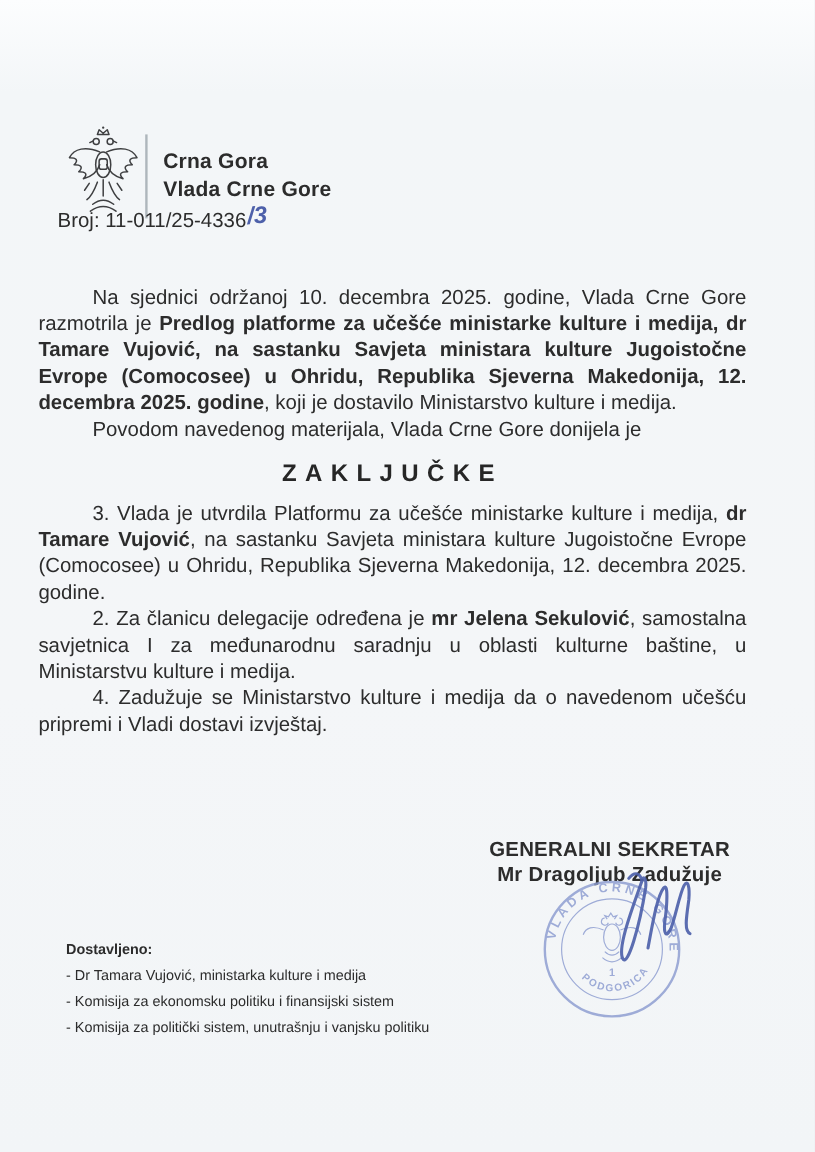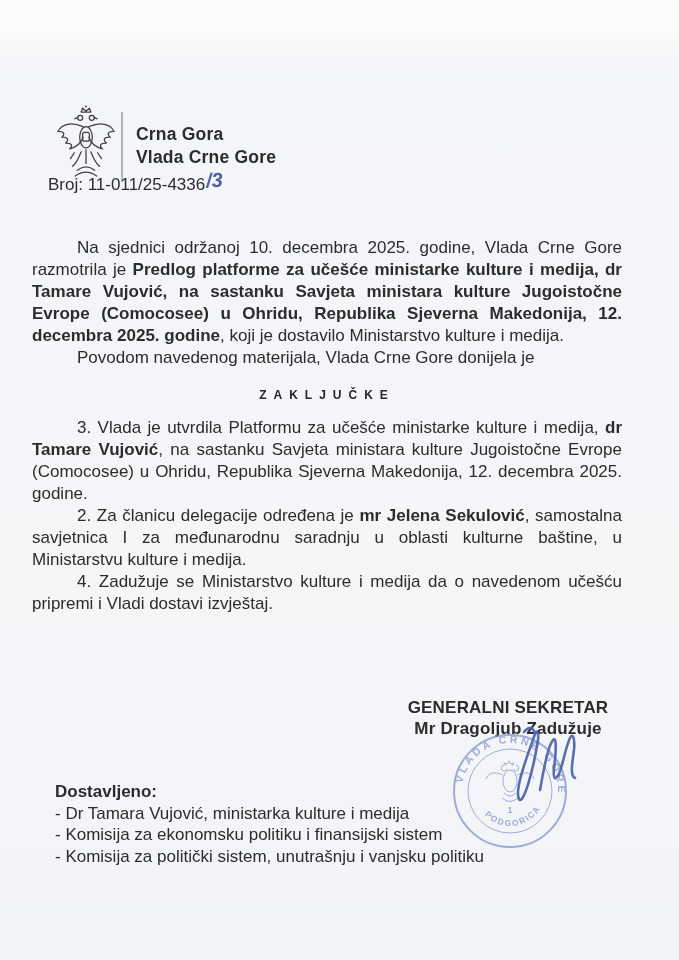--- a/index.html
+++ b/index.html
@@ -22,32 +22,32 @@
   .handwritten {
     color:#4d60aa; font-style:italic; font-weight:600; font-size:20px;
     position:relative; top:-3px; margin-left:1px;
     display:inline-block; transform:rotate(-4deg);
   }
   .place-date { position:absolute; left:297px; top:4px; }
 
   
   .body-text { position:absolute; top:237px; left:32px; width:590px; font-size:17px; line-height:22.1px; text-align:justify; }
   .body-text p { margin:0; text-indent:45px; }
-  .heading { font-size:12px; font-weight:700; letter-spacing:7px; text-align:center; text-indent:0; margin:14px 0 11px 0; color:#262626; }
+  .heading { font-size:20px; font-weight:700; letter-spacing:7px; text-align:center; text-indent:0; margin:14px 0 11px 0; color:#262626; }
 
   
   .signature-block { position:absolute; right:40px; top:697px; width:262px; text-align:center; font-weight:700; font-size:17px; line-height:21px; letter-spacing:0.2px; }
 
   
   .stamp { position:absolute; left:448px; top:729px; width:124px; height:124px; opacity:0.82; }
   .stamp text { font-family:"Liberation Sans",sans-serif; font-weight:700; }
   .handwritten-signature { position:absolute; left:478px; top:720px; width:122px; height:94px; }
 
   
-  .distribution { position:absolute; left:55px; top:781px; font-size:17px; line-height:21.7px; }
+  .distribution { position:absolute; left:55px; top:781px; font-size:12px; line-height:21.7px; }
   .dist-label { font-weight:700; }
 </style>
 </head>
 <body>
 
 <div class="page">
 
   <header class="letterhead">
     <div class="emblem">
       <svg viewBox="0 0 66 86" width="64" height="86" aria-hidden="true">

